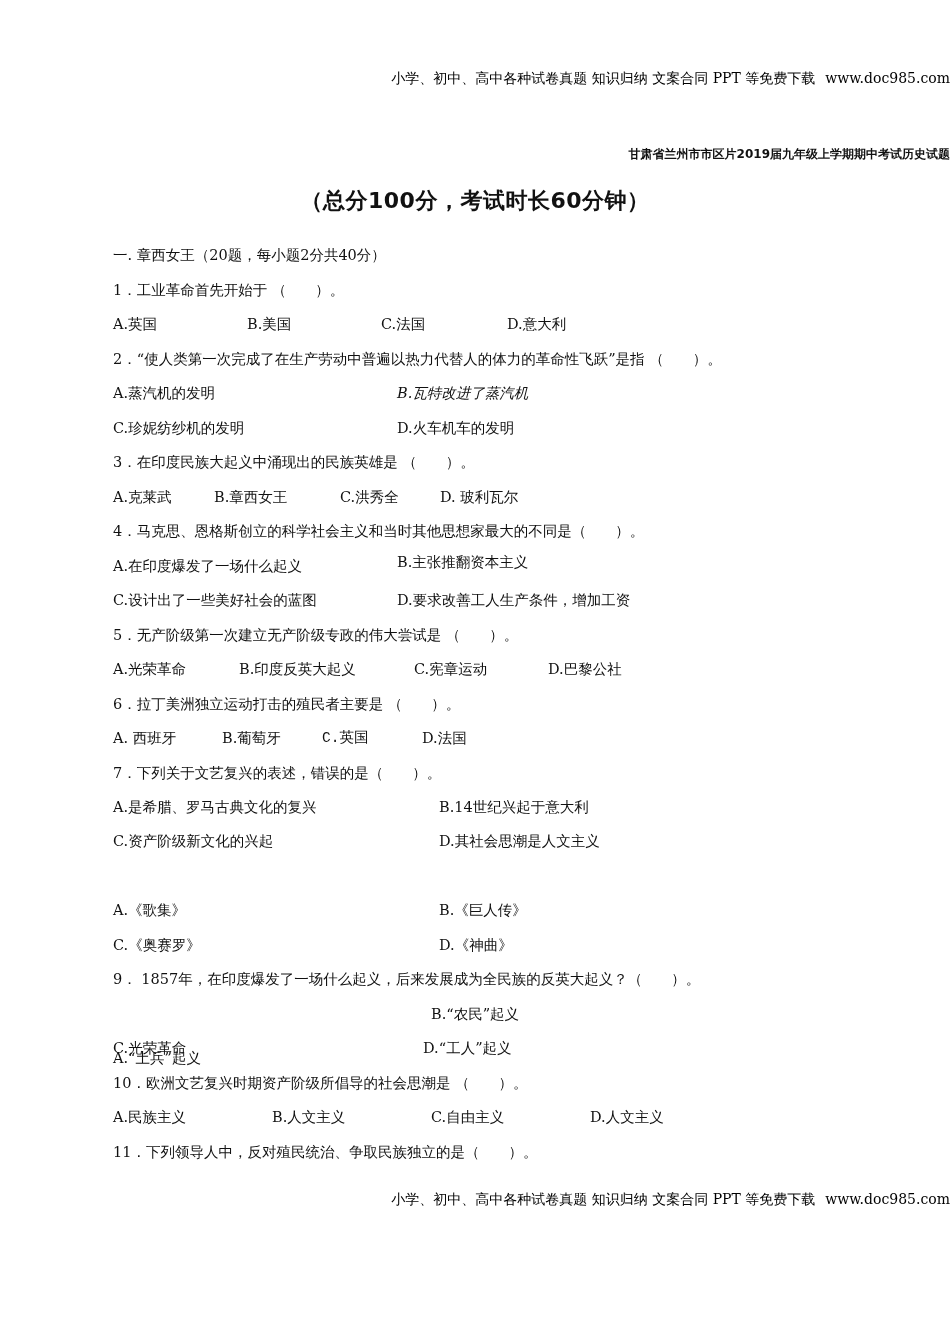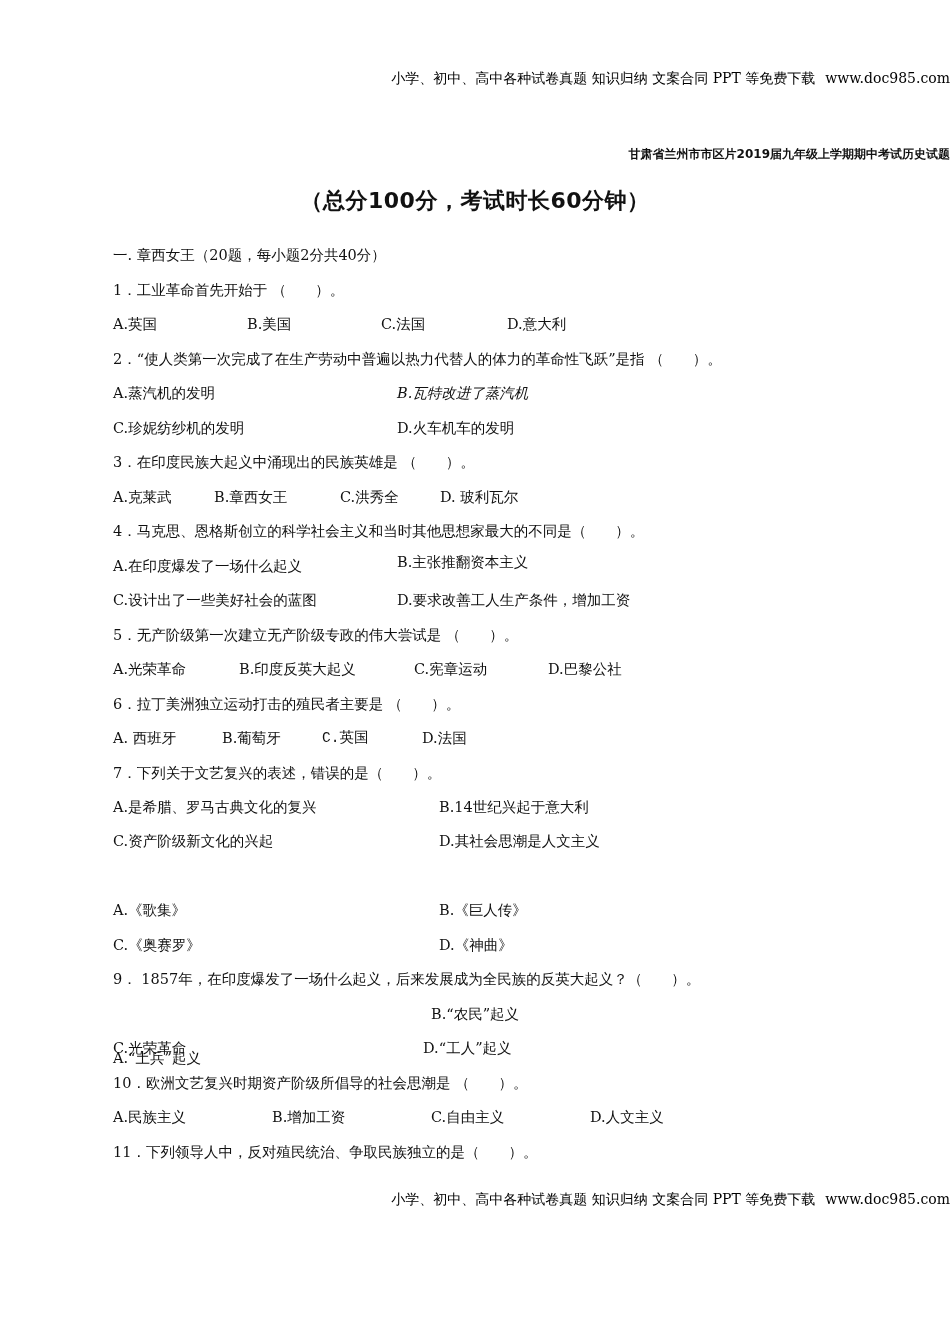--- a/index.html
+++ b/index.html
@@ -96,21 +96,21 @@
   </div>
   <div class="opt" style="top:1004px;left:113px;margin-top:44px;">A.“土兵”起义</div>
   <div class="opt" style="top:1004px;left:431px;">B.“农民”起义</div>
   <div class="opt" style="top:1038px;left:113px;">C.光荣革命</div>
   <div class="opt" style="top:1038px;left:423px;">D.“工人”起义</div>
 
   <div class="line" style="top:1073px;">
     <span>10．</span><span>欧洲文艺复兴时期资产阶级所倡导的社会思潮是 （　　）。</span>
   </div>
   <div class="opt" style="top:1107px;left:113px;">A.民族主义</div>
-  <div class="opt" style="top:1107px;left:272px;">B.增加工资</div>
+  <div class="opt" style="top:1107px;left:272px;">B.人文主义</div>
   <div class="opt" style="top:1107px;left:431px;">C.自由主义</div>
   <div class="opt" style="top:1107px;left:590px;">D.人文主义</div>
 
   <div class="line" style="top:1142px;">
     <span>11．</span><span>下列领导人中，反对殖民统治、争取民族独立的是（　　）。</span>
   </div>
 
   <div class="banner" style="top:1191px;">
     <span>小学、初中、高中各种试卷真题 知识归纳 文案合同 PPT 等免费下载</span><span class="site">www.doc985.com</span>
   </div>

